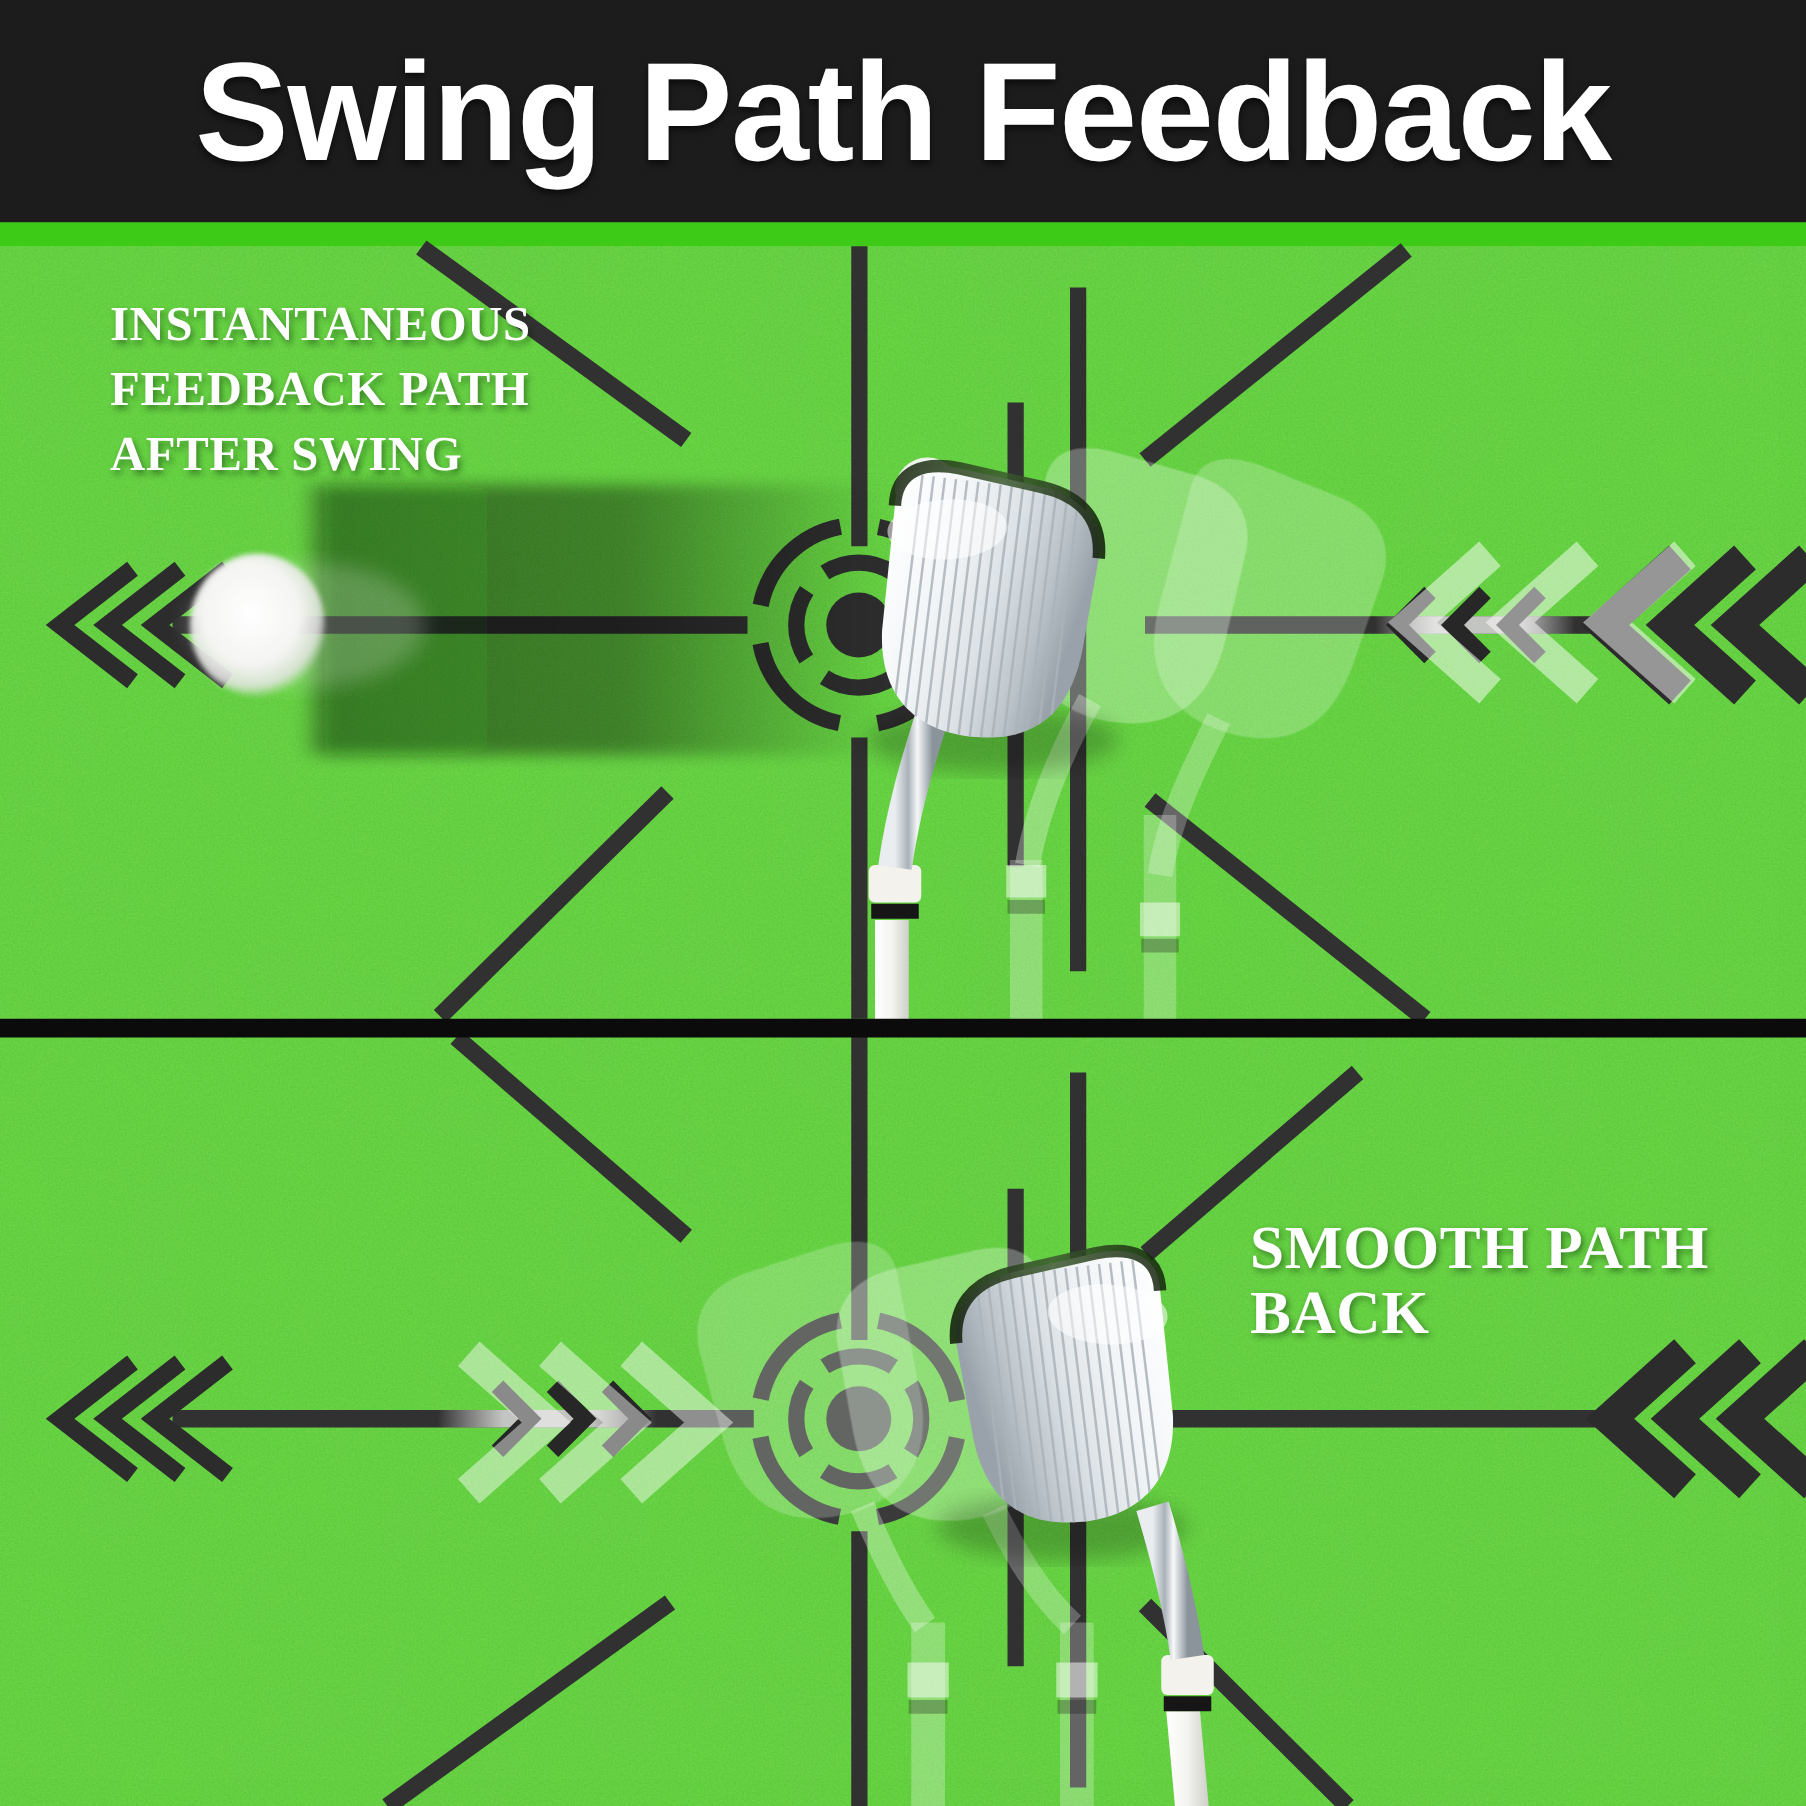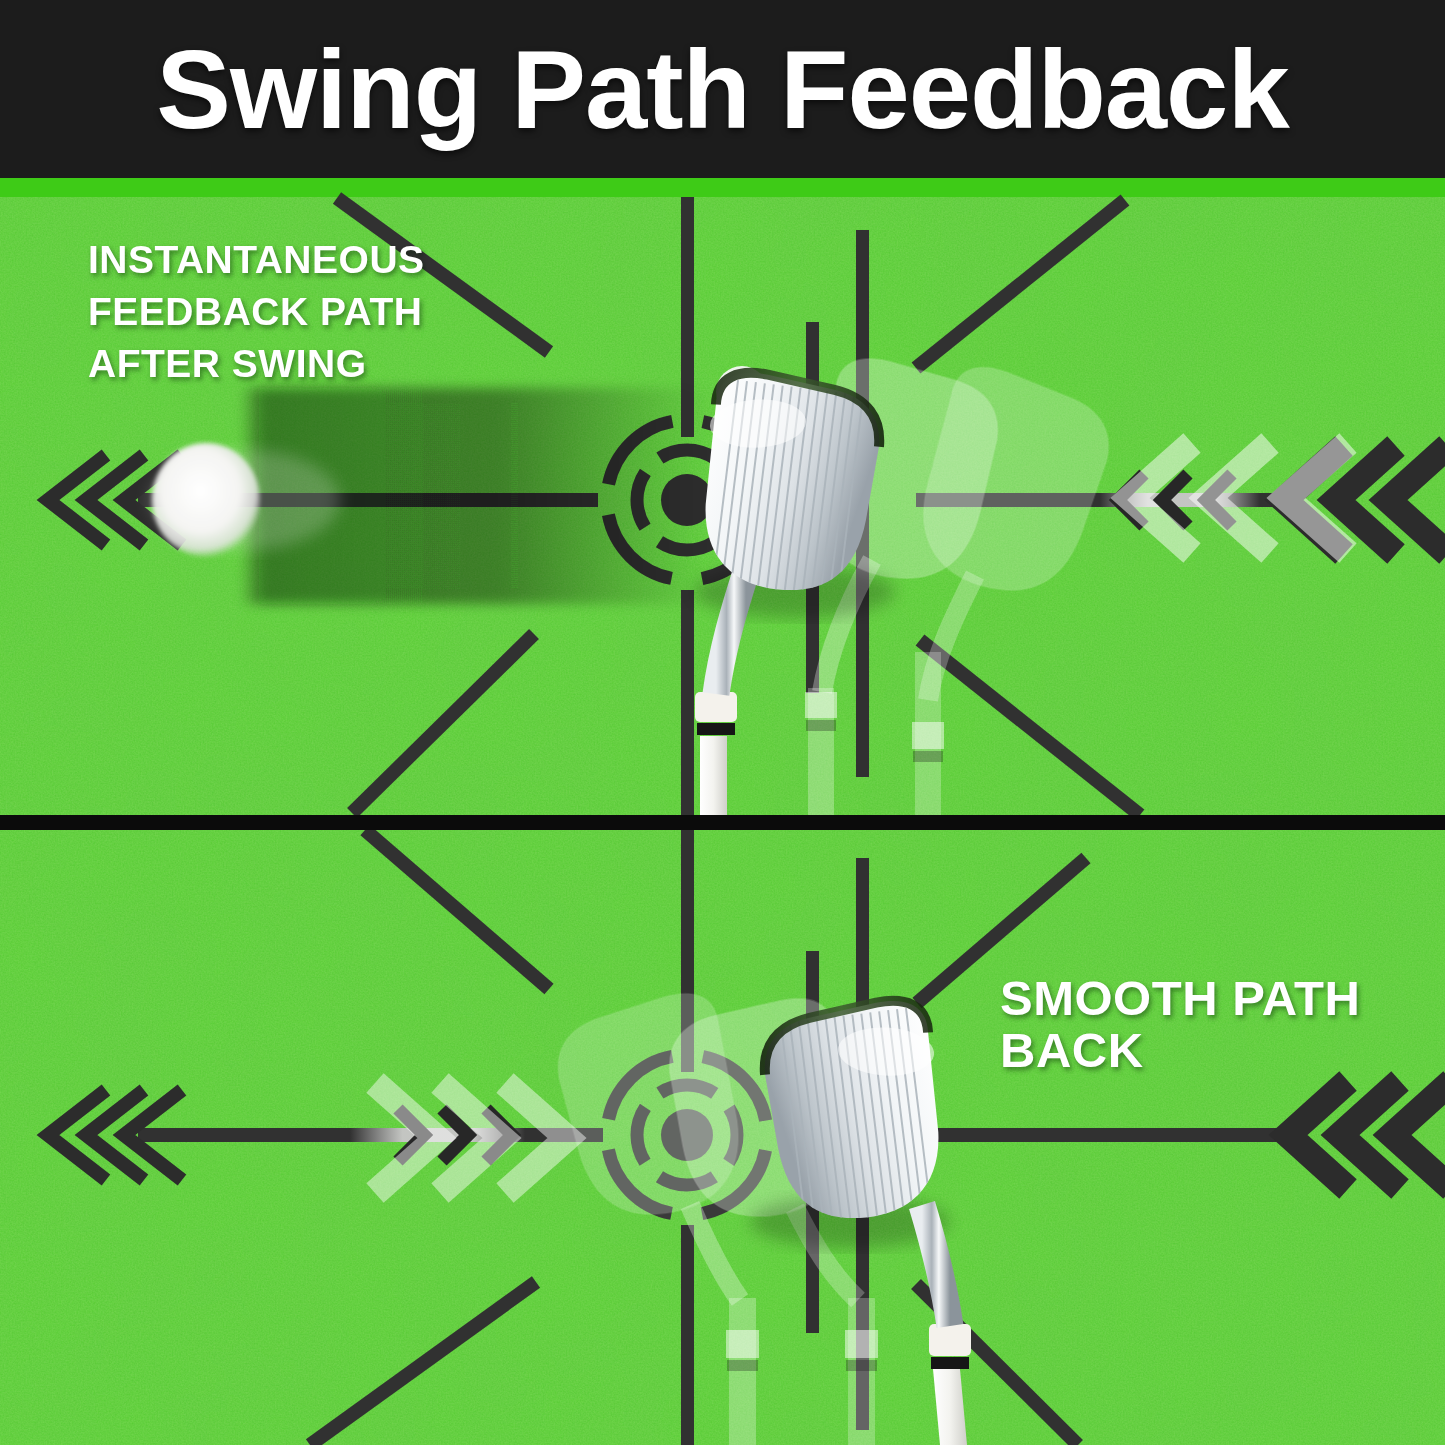--- a/index.html
+++ b/index.html
@@ -9,21 +9,21 @@
   html,body{margin:0;padding:0;background:#000;}
   .stage{position:relative;width:1445px;height:1445px;overflow:hidden;
          background:var(--mat-green);font-family:"Liberation Sans",sans-serif;}
   .header{position:absolute;left:0;top:0;width:1445px;height:178px;
           background:var(--header-bg);display:flex;align-items:center;justify-content:center;}
   .header h1{margin:0;color:var(--title-text);font-size:112px;font-weight:bold;
              letter-spacing:-1px;text-shadow:0 3px 6px rgba(0,0,0,.6);}
   .stripe{position:absolute;left:0;top:178px;width:1445px;height:19px;background:var(--accent-stripe);}
   svg.diagram{position:absolute;left:0;top:0;}
   .label{position:absolute;color:var(--label-text);font-weight:bold;white-space:pre-line;
-         text-shadow:2px 3px 5px rgba(0,30,0,.45);}
+         text-shadow:2px 3px 5px rgba(0,30,0,.45);font-family:Liberation Serif, serif;}
   .label-top{left:88px;top:234px;font-size:39px;line-height:52px;letter-spacing:.5px;}
   .label-bottom{left:1000px;top:972px;font-size:49px;line-height:52px;letter-spacing:.5px;}
 </style>
 </head>
 <body>
 
 <div class="stage">
 
   <div class="header">
     <h1>Swing Path Feedback</h1>

